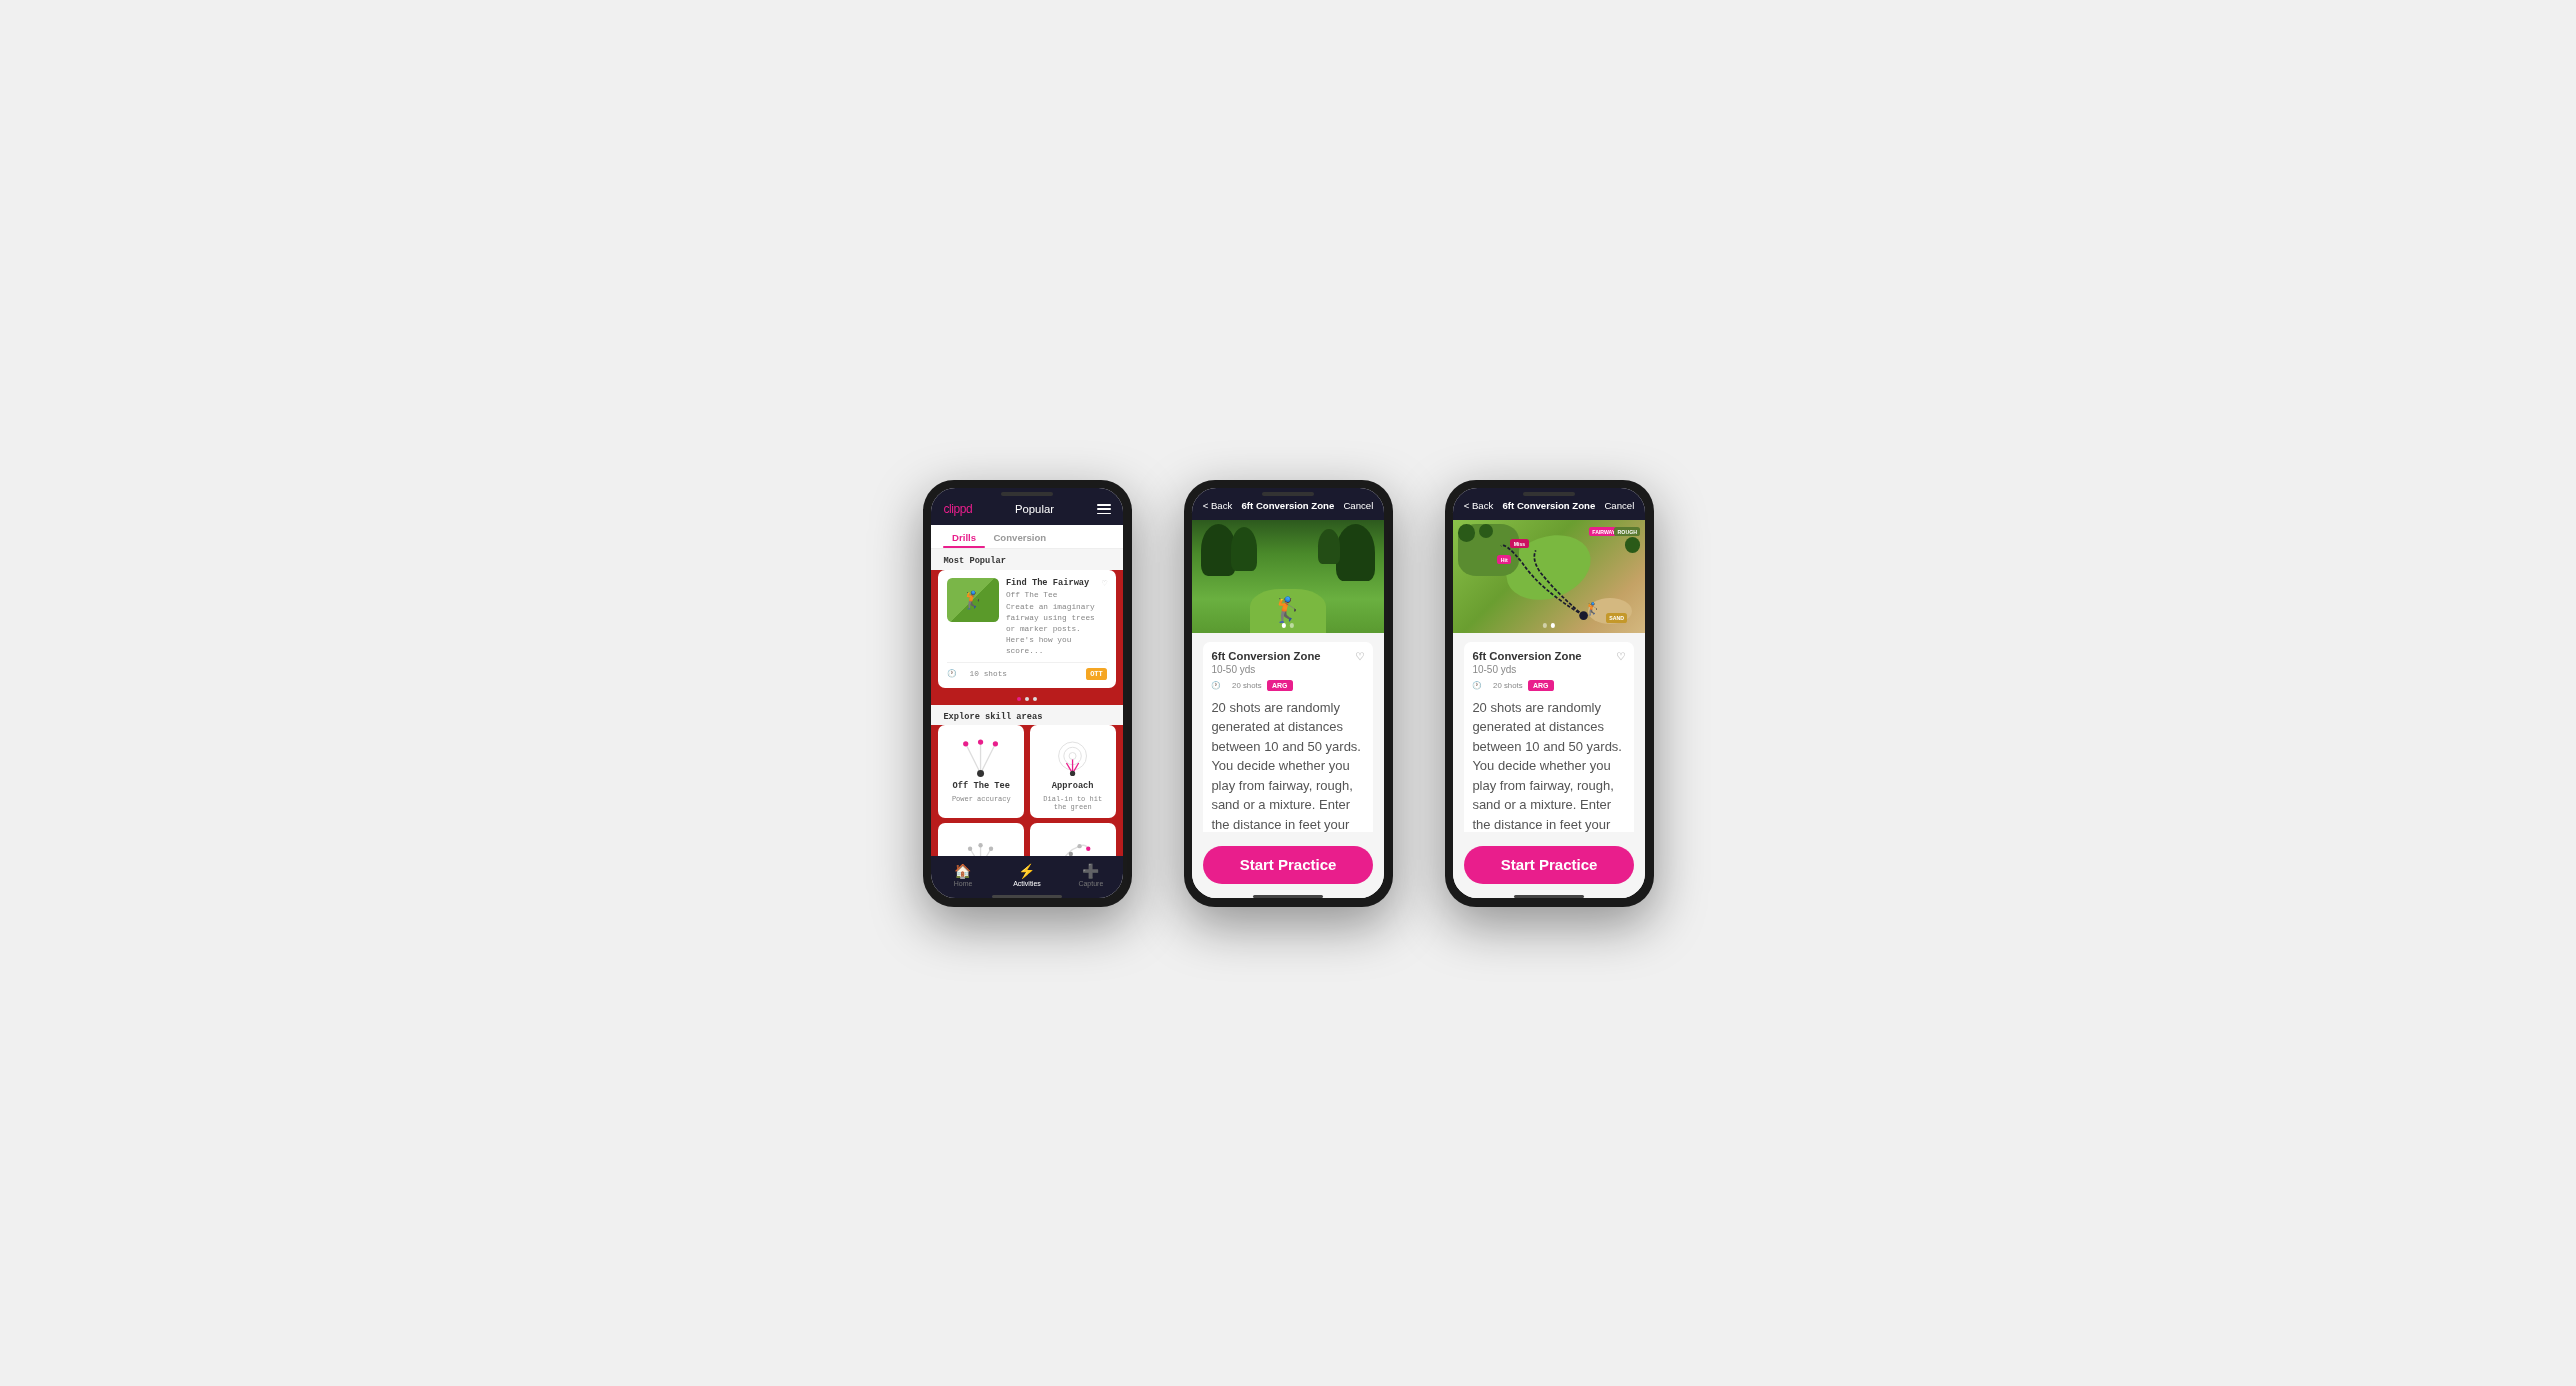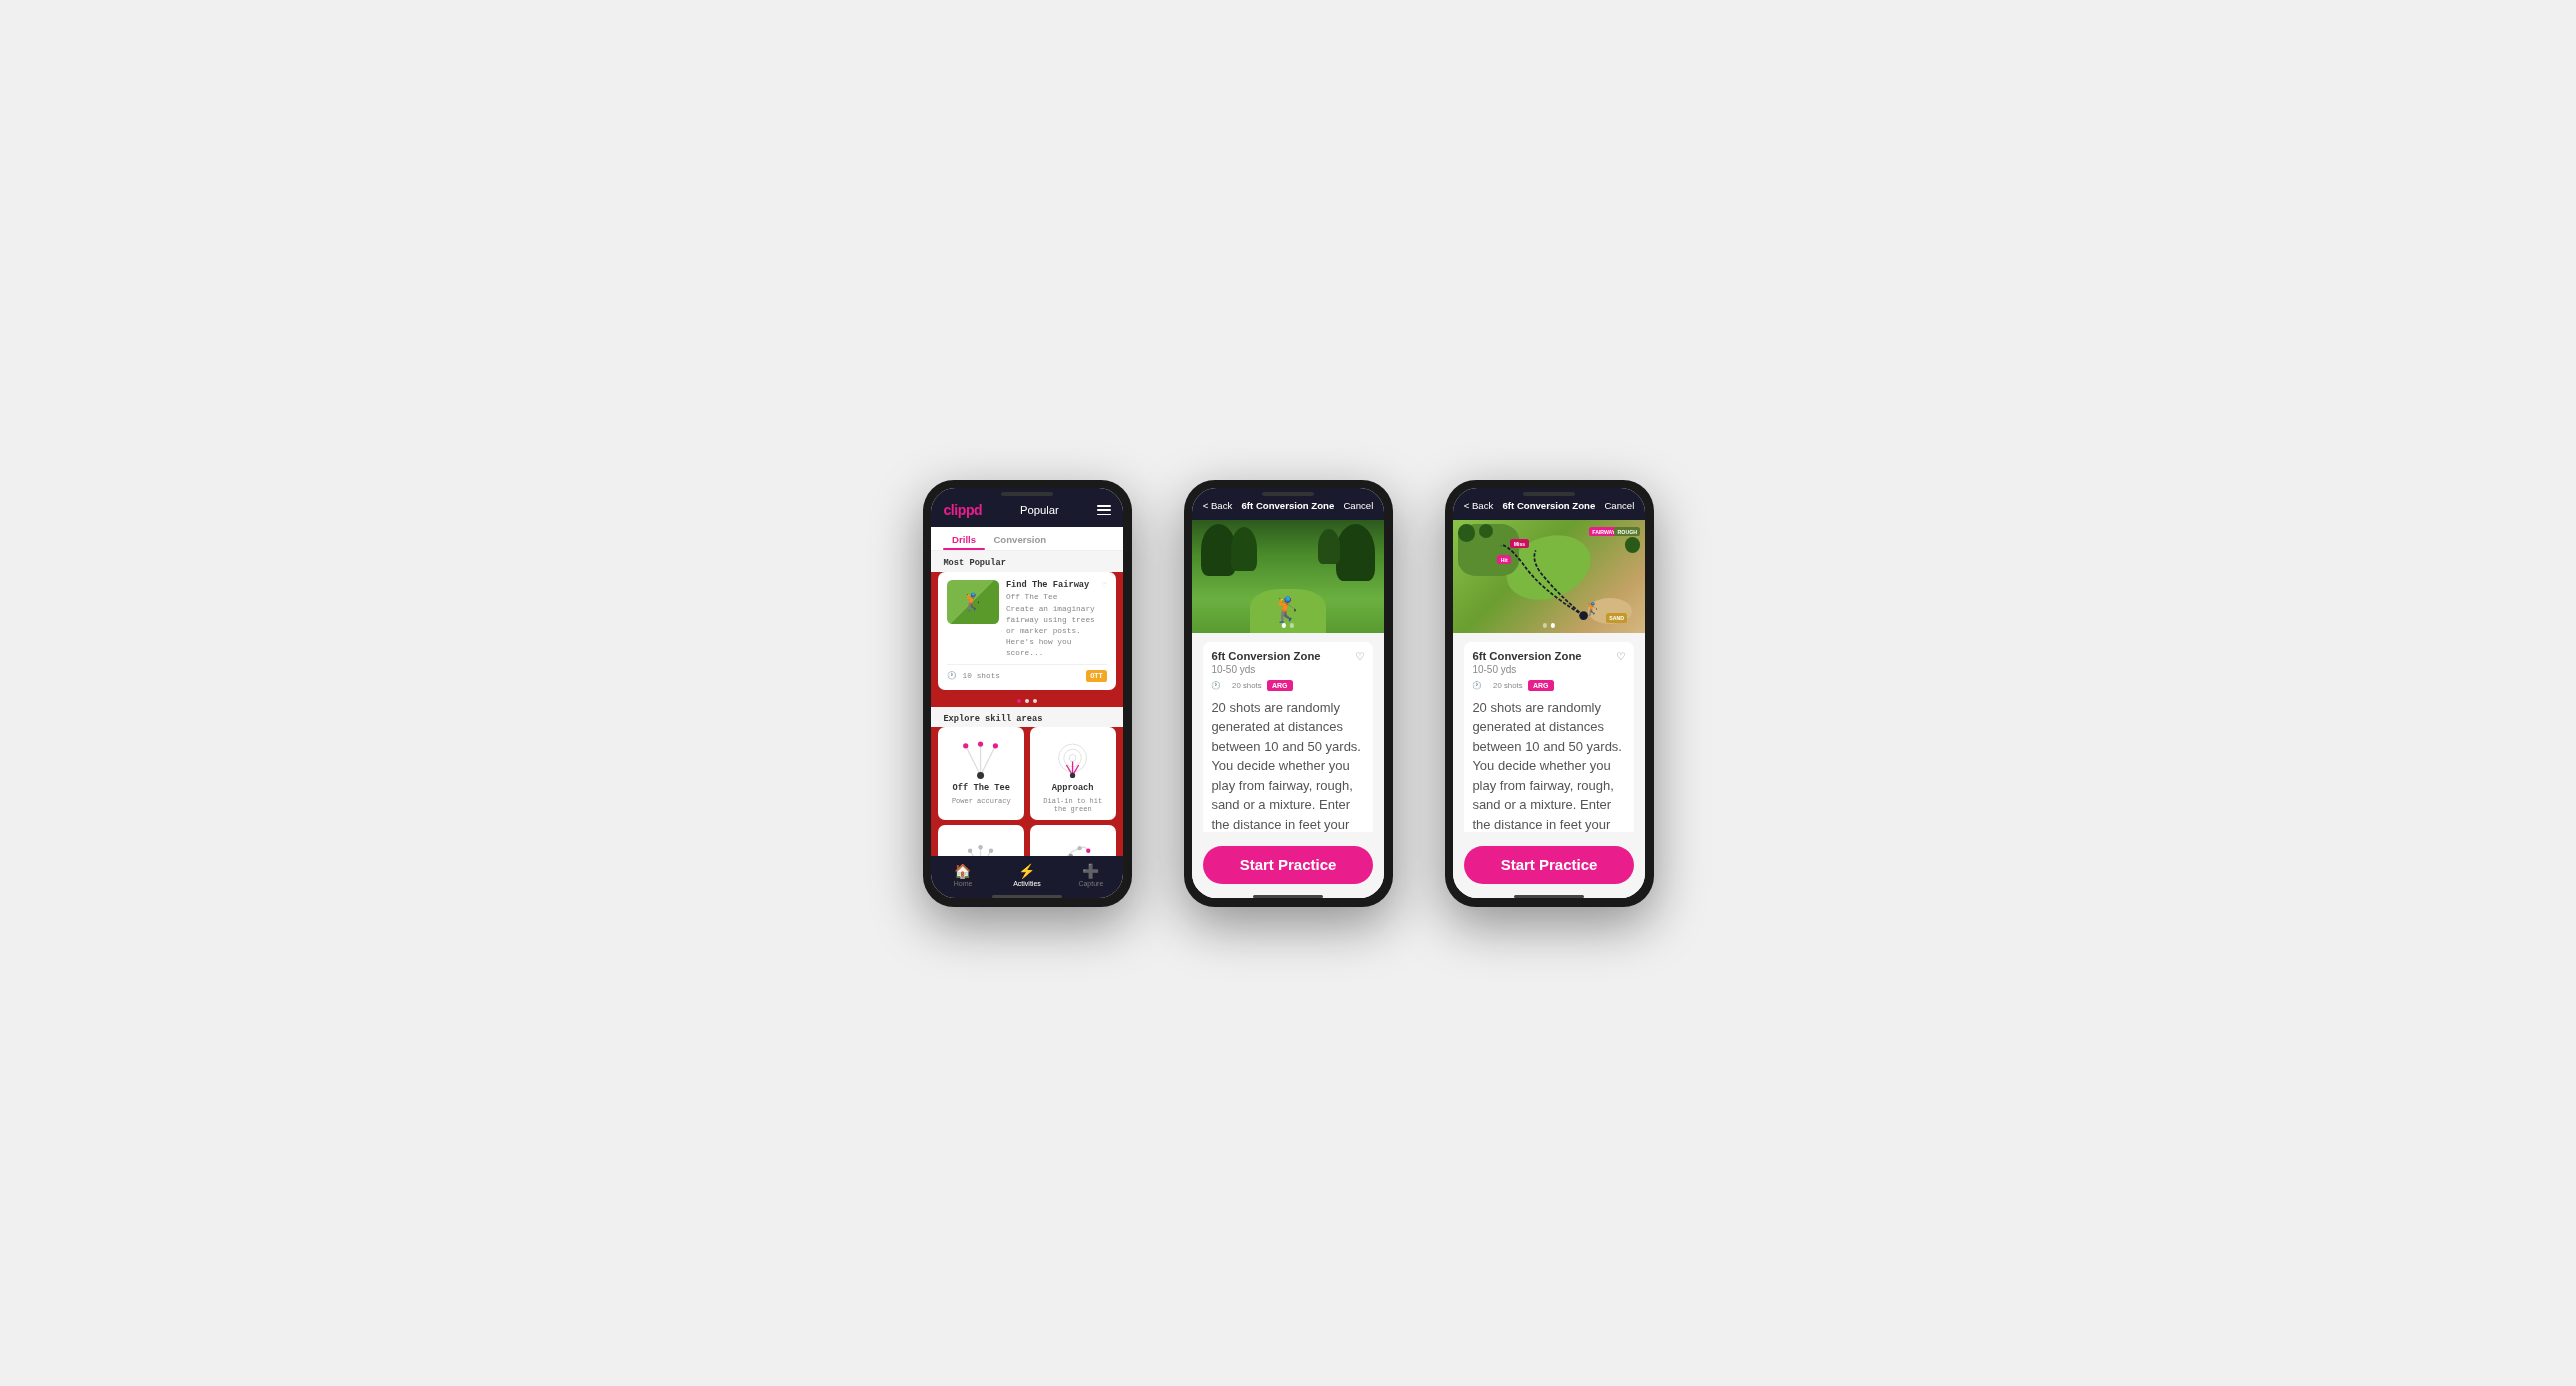--- a/index.html
+++ b/index.html
@@ -65,22 +65,22 @@
     
     .phone1-header {
       background: #1a1a2e;
       padding: 14px 12.2px 8.7px;
       display: flex;
       justify-content: space-between;
       align-items: center;
       flex-shrink: 0;
     }
     .phone1-logo {
-      font-size: 14px;
-      font-weight: 700;
+      font-size: 12px;
+      font-weight: 400;
       color: #e91e8c;
       letter-spacing: -0.4px;
     }
     .phone1-title {
       font-size: 11.3px;
       color: #fff;
     }
     .hamburger-icon {
       display: flex;
       flex-direction: column;
@@ -184,21 +184,21 @@
       justify-content: space-between;
       margin-top: 5.2px;
       padding-top: 5.2px;
       border-top: 0.9px solid #f0f0f0;
     }
     .drill-shots {
       font-size: 7.8px;
       color: #888;
       display: flex;
       align-items: center;
-      gap: 6px;
+      gap: 13px;
     }
     .drill-tag {
       font-size: 7px;
       font-weight: 700;
       background: #f5a623;
       color: #fff;
       padding: 1.7px 4.4px;
       border-radius: 2.6px;
     }
     .heart-icon {

